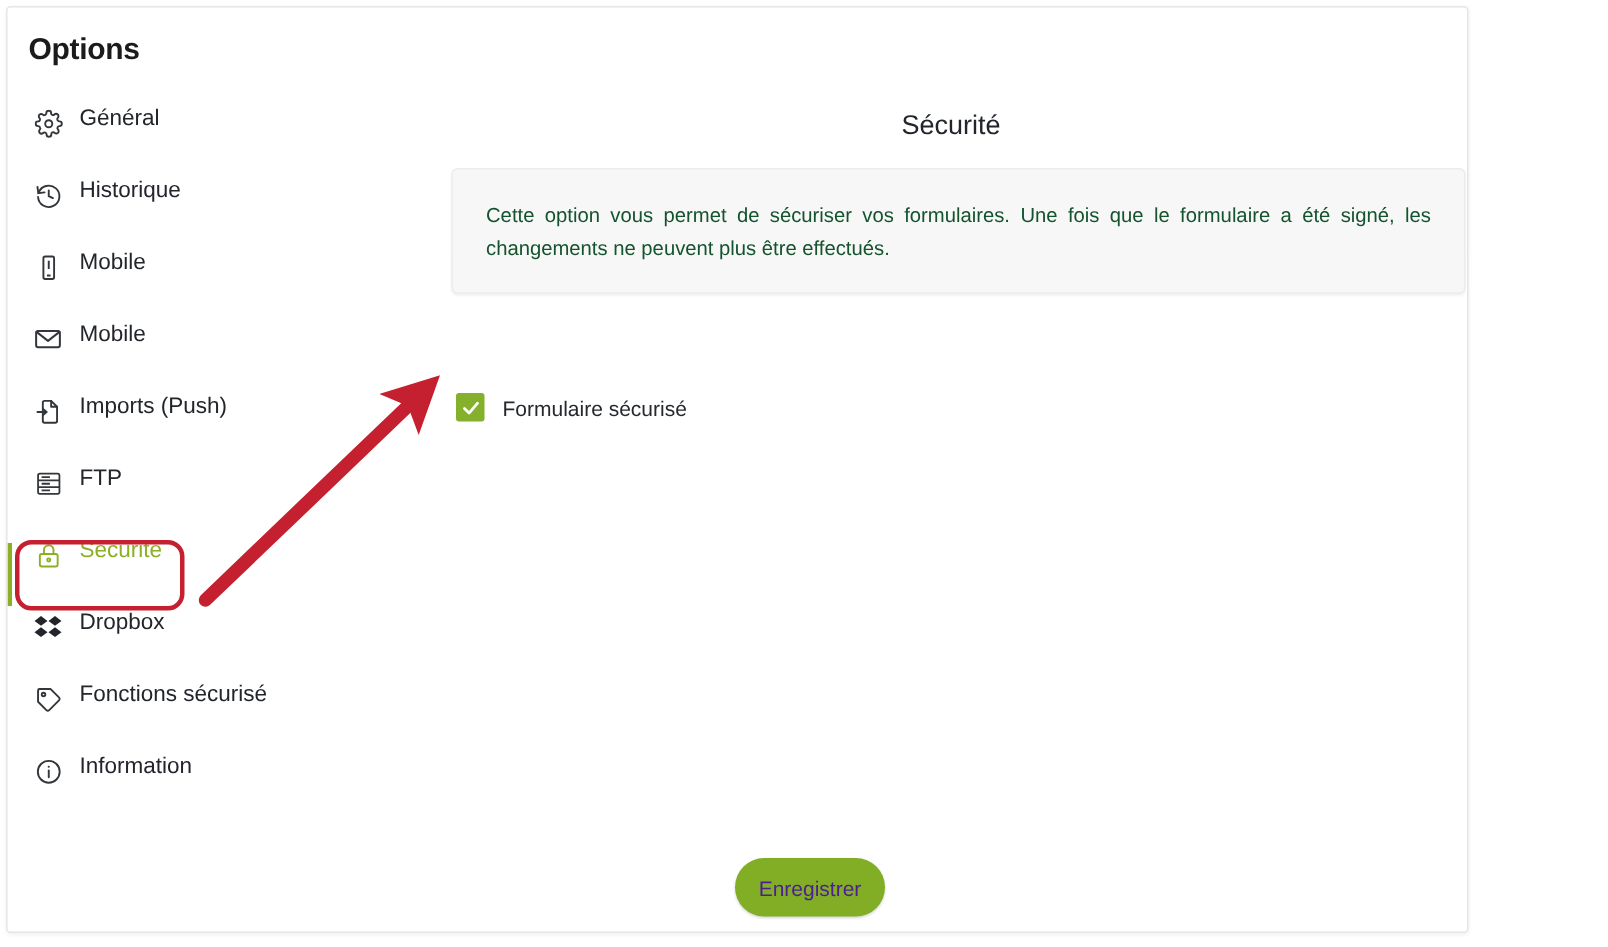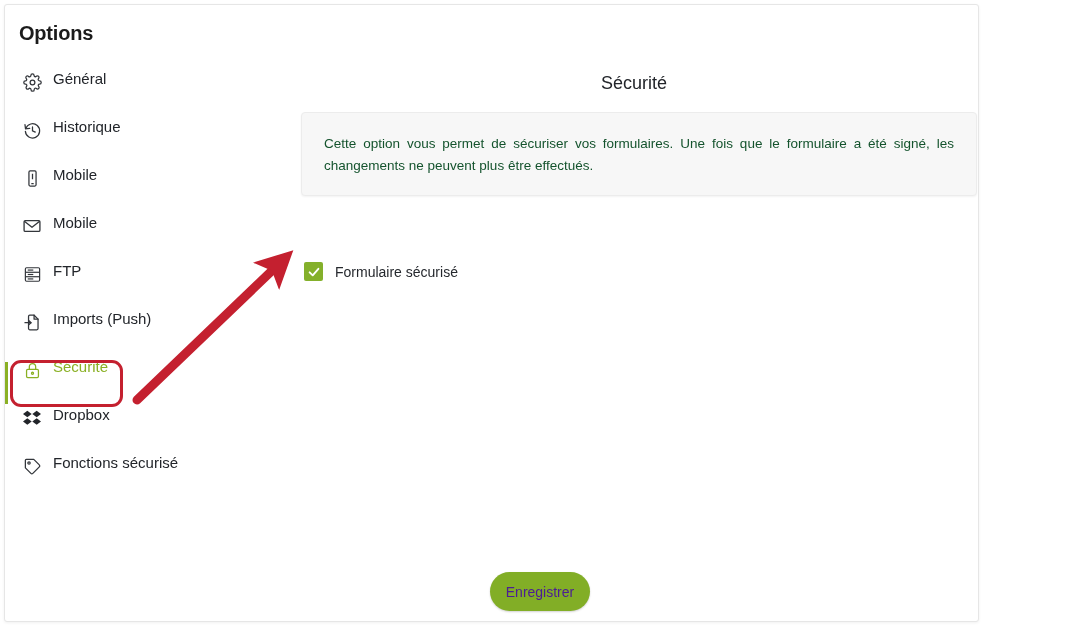--- a/index.html
+++ b/index.html
@@ -230,44 +230,44 @@
         <svg width="20" height="20" viewBox="0 0 24 24" fill="none" stroke="#33363b" stroke-width="1.6" stroke-linejoin="round">
           <rect x="2.5" y="5.5" width="19" height="13" rx="1.5"></rect>
           <polyline points="2.8,6.3 12,13.5 21.2,6.3"></polyline>
         </svg>
       </span>
       <span class="nav-label">Mobile</span>
     </div>
 
     <div class="nav-item">
       <span class="nav-icon">
+        <svg width="19" height="19" viewBox="0 0 24 24" fill="none" stroke="#33363b" stroke-width="1.6" stroke-linejoin="round" stroke-linecap="round">
+          <path d="M14 2.8H8.5A1.5 1.5 0 0 0 7 4.3v15.4a1.5 1.5 0 0 0 1.5 1.5h9a1.5 1.5 0 0 0 1.5-1.5V7.8z"></path>
+          <polyline points="14,2.8 14,7.8 19,7.8"></polyline>
+          <line x1="2.5" y1="12.2" x2="10" y2="12.2"></line>
+          <polyline points="7.2,9.6 10.2,12.2 7.2,14.8"></polyline>
+        </svg>
+      </span>
+      <span class="nav-label">Imports (Push)</span>
+    </div>
+
+    <div class="nav-item">
+      <span class="nav-icon">
         <svg width="19" height="19" viewBox="0 0 24 24" fill="none" stroke="#33363b" stroke-width="1.5">
           <rect x="3" y="3.5" width="18" height="17" rx="1.5"></rect>
           <line x1="3" y1="9.2" x2="21" y2="9.2"></line>
           <line x1="3" y1="14.8" x2="21" y2="14.8"></line>
           <line x1="6" y1="6.4" x2="13" y2="6.4"></line>
           <line x1="6" y1="12" x2="13" y2="12"></line>
           <line x1="6" y1="17.6" x2="13" y2="17.6"></line>
         </svg>
       </span>
       <span class="nav-label">FTP</span>
     </div>
 
-    <div class="nav-item">
-      <span class="nav-icon">
-        <svg width="19" height="19" viewBox="0 0 24 24" fill="none" stroke="#33363b" stroke-width="1.6" stroke-linejoin="round" stroke-linecap="round">
-          <path d="M14 2.8H8.5A1.5 1.5 0 0 0 7 4.3v15.4a1.5 1.5 0 0 0 1.5 1.5h9a1.5 1.5 0 0 0 1.5-1.5V7.8z"></path>
-          <polyline points="14,2.8 14,7.8 19,7.8"></polyline>
-          <line x1="2.5" y1="12.2" x2="10" y2="12.2"></line>
-          <polyline points="7.2,9.6 10.2,12.2 7.2,14.8"></polyline>
-        </svg>
-      </span>
-      <span class="nav-label">Imports (Push)</span>
-    </div>
-
     <div class="nav-item active">
       <span class="nav-bar"></span>
       <span class="nav-icon">
         <svg width="19" height="19" viewBox="0 0 24 24" fill="none" stroke="#8ab024" stroke-width="1.6" stroke-linejoin="round">
           <rect x="4.5" y="10.5" width="15" height="10.5" rx="1.6"></rect>
           <path d="M8 10.5V7.2a4 4 0 0 1 8 0v3.3"></path>
           <circle cx="12" cy="15.5" r="1.3"></circle>
         </svg>
       </span>
       <span class="nav-label">Sécurité</span>
@@ -288,20 +288,30 @@
     <div class="nav-item">
       <span class="nav-icon">
         <svg width="19" height="19" viewBox="0 0 24 24" fill="none" stroke="#33363b" stroke-width="1.6" stroke-linejoin="round">
           <path d="M20.6 12.5l-8.2 8.2a1.7 1.7 0 0 1-2.4 0l-7-7V4.2a1.2 1.2 0 0 1 1.2-1.2h9.4l7 7a1.7 1.7 0 0 1 0 2.5z"></path>
           <circle cx="7.6" cy="7.6" r="1.5"></circle>
         </svg>
       </span>
       <span class="nav-label">Fonctions sécurisé</span>
     </div>
 
+    <div class="nav-item">
+      <span class="nav-icon">
+        <svg width="19" height="19" viewBox="0 0 24 24" fill="none" stroke="#33363b" stroke-width="1.6" stroke-linecap="round">
+          <circle cx="12" cy="12" r="9.2"></circle>
+          <line x1="12" y1="11" x2="12" y2="16.6"></line>
+          <circle cx="12" cy="7.8" r="0.9" fill="#33363b" stroke="none"></circle>
+        </svg>
+      </span>
+      <span class="nav-label">Information</span>
+    </div>
 
   </nav>
 
   <div id="main">
 
     <div id="section-title">Sécurité</div>
 
     <div id="info-box">
       <p id="info-text">Cette option vous permet de sécuriser vos formulaires. Une fois que le formulaire a été signé, les changements ne peuvent plus être effectués.</p>
     </div>

